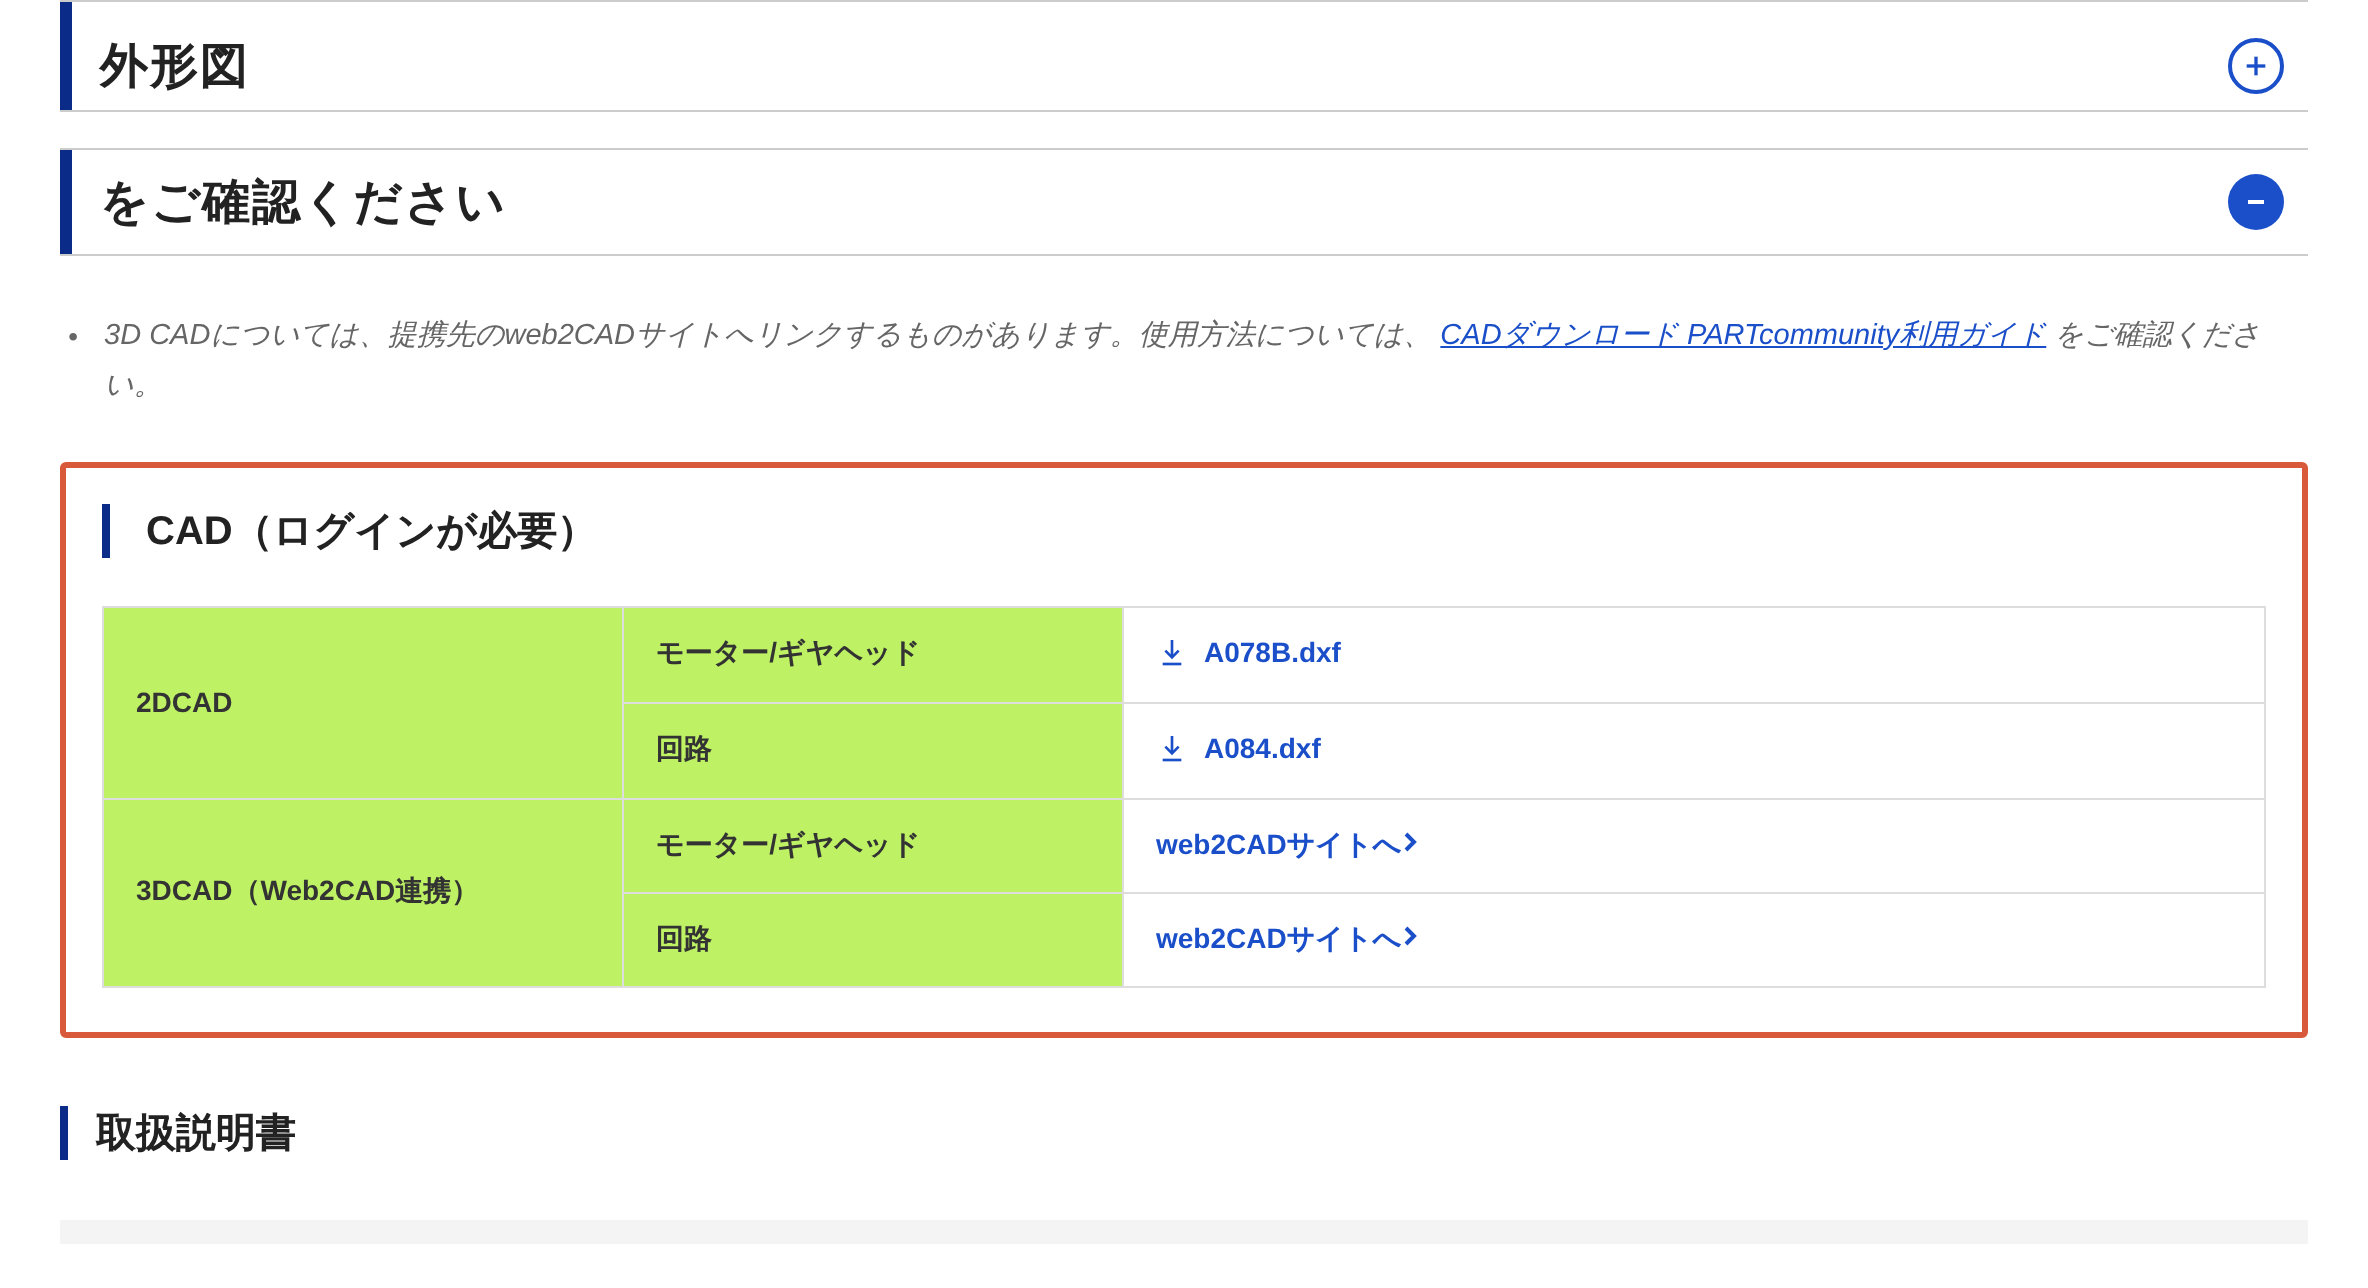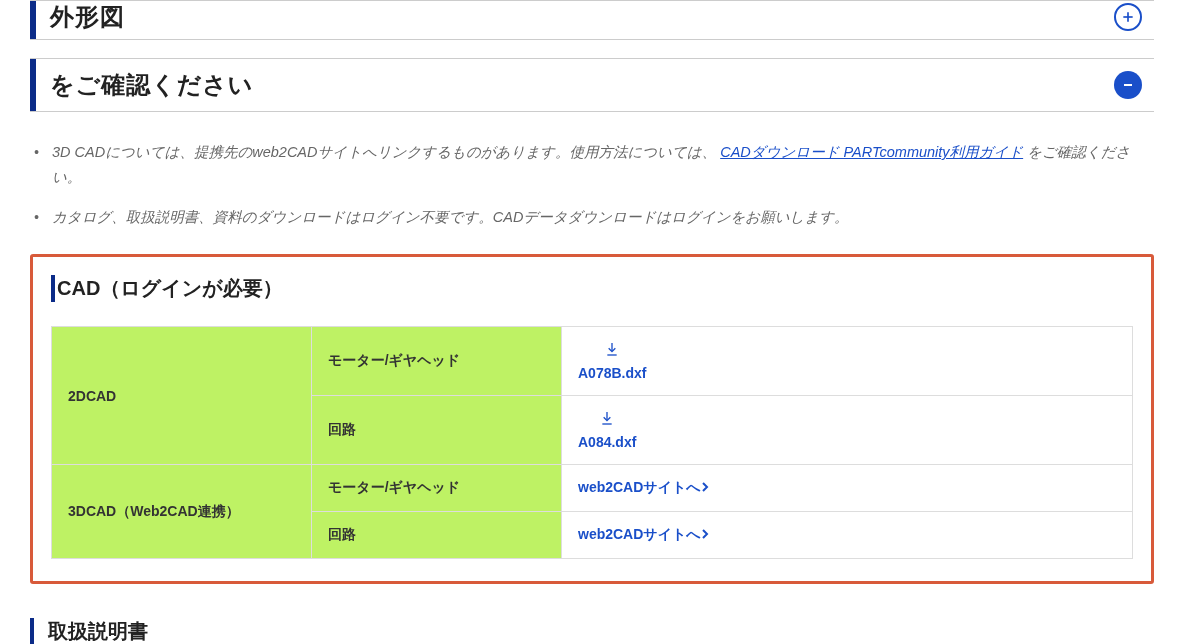--- a/index.html
+++ b/index.html
@@ -17,21 +17,21 @@
       margin-bottom: 18px;
     }
     .accordion-header {
       display: flex;
       align-items: center;
       justify-content: space-between;
       padding: 10px 4px 10px 0;
       cursor: pointer;
       border-left: 6px solid #0b2b88;
     }
-    .accordion-header.first { padding-top: 0; padding-bottom: 6px; }
+    .accordion-header.first { padding-top: 16px; padding-bottom: 6px; }
     .accordion-title {
       font-size: 24px;
       font-weight: 700;
       color: #222;
       padding-left: 14px;
       letter-spacing: 1px;
     }
     .acc-icon {
       width: 28px; height: 28px;
       border-radius: 50%;
@@ -76,21 +76,21 @@
       border: 3px solid #d85a3a;
       border-radius: 3px;
       padding: 18px 18px 22px 18px;
       margin-bottom: 34px;
     }
     .sub-heading {
       font-size: 20px;
       font-weight: 700;
       color: #222;
       border-left: 4px solid #0b2b88;
-      padding-left: 2px;
+      padding-left: 18px;
       margin-bottom: 24px;
     }
 
     table.cad-table {
       width: 100%;
       border-collapse: collapse;
       font-size: 14px;
     }
     table.cad-table td, table.cad-table th {
       border: 1px solid #ddd;
@@ -106,21 +106,20 @@
     table.cad-table td { background: #fff; }
 
     .dl-link {
       color: #1a4fc9;
       font-weight: 700;
       text-decoration: none;
       display: inline-flex;
       align-items: center;
       gap: 8px;
       cursor: pointer;
-      flex-direction: column;
     }
     .dl-link .dl-icon { width: 16px; height: 16px; color: #1a4fc9; }
     .ext-link {
       color: #1a4fc9;
       font-weight: 700;
       text-decoration: none;
       display: inline-flex;
       align-items: center;
       gap: 0;
       cursor: pointer;
@@ -169,21 +168,20 @@
     </div>
   </div>
 
   <div class="notes">
     <ul>
       <li>
         <span>3D CADについては、提携先のweb2CADサイトへリンクするものがあります。使用方法については、</span>
         <a href="#">CADダウンロード PARTcommunity利用ガイド</a>
         <span> をご確認ください。</span>
       </li>
-      <li>カタログ、取扱説明書、資料のダウンロードはログイン不要です。CADデータダウンロードはログインをお願いします。</li>
     </ul>
   </div>
 
   <div class="highlight-box">
     <div class="sub-heading">CAD（ログインが必要）</div>
 
     <table class="cad-table">
       <tbody>
           <tr>
         <th rowspan="2" style="width:260px;">2DCAD</th>

